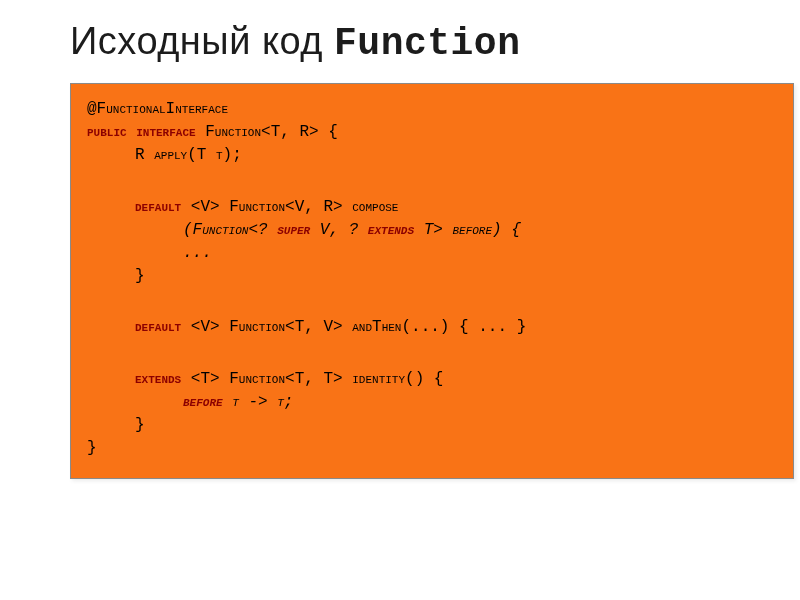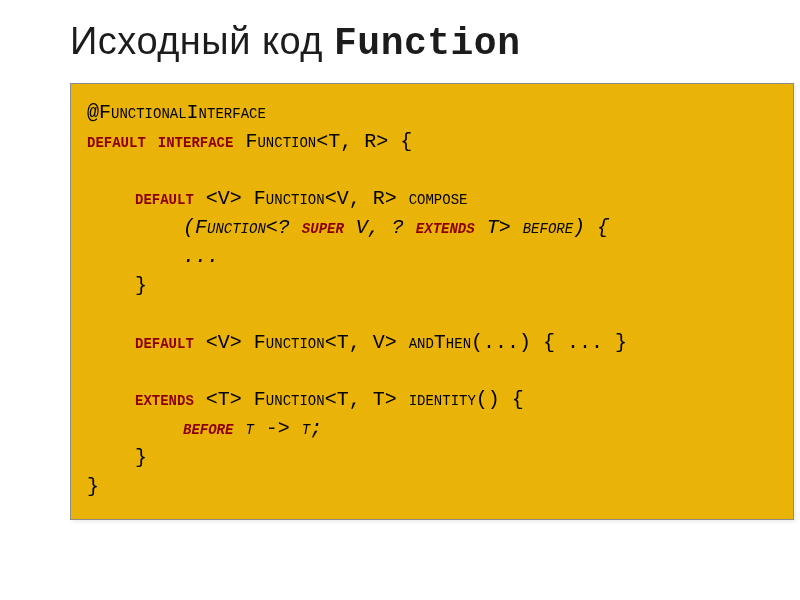--- a/index.html
+++ b/index.html
@@ -17,24 +17,24 @@
     color: #1c1c1c;
     margin-bottom: 18px;
     letter-spacing: 0.5px;
   }
   .title .mono {
     font-family: "Courier New", Courier, monospace;
     font-weight: bold;
   }
   .codebox {
     border: 1px solid #8a8a8a;
-    background: #eab308;
+    background: #f97316;
     padding: 14px 16px 18px 16px;
     font-family: "Courier New", Courier, monospace;
-    font-size: 20px;
+    font-size: 16px;
     line-height: 1.45;
     color: #000;
     box-shadow: 2px 2px 4px rgba(0,0,0,0.08);
   }
   .ind1 { padding-left: 48px; display: block; }
   .ind2 { padding-left: 96px; display: block; font-style: italic; }
   .kw { color: #8b0000; font-weight: bold; font-variant: small-caps; }
   .sc { font-variant: small-caps; }
   .blank { height: 28px; }
 </style>
@@ -42,21 +42,22 @@
 <body>
 
 <div class="slide">
 
   <h1 class="title">
     <span>Исходный код </span><span class="mono">Function</span>
   </h1>
 
   <div class="codebox">
     <div><span class="sc">@FunctionalInterface</span></div>
-    <div><span class="kw">default interface</span><span class="sc"> Function&lt;T, R&gt; {</span></div>
+    <div><span class="kw">public interface</span><span class="sc"> Function&lt;T, R&gt; {</span></div>
+    <div class="ind1"><span class="sc">R apply(T t);</span></div>
     <div class="blank"></div>
     <div class="ind1"><span class="kw">default</span><span class="sc"> &lt;V&gt; Function&lt;V, R&gt; compose</span></div>
     <div class="ind2"><span class="sc">(Function&lt;? </span><span class="kw">super</span><span class="sc"> V, ? </span><span class="kw">extends</span><span class="sc"> T&gt; before) {</span></div>
     <div class="ind2"><span>...</span></div>
     <div class="ind1"><span>}</span></div>
     <div class="blank"></div>
     <div class="ind1"><span class="kw">default</span><span class="sc"> &lt;V&gt; Function&lt;T, V&gt; andThen(...) { ... }</span></div>
     <div class="blank"></div>
     <div class="ind1"><span class="kw">extends</span><span class="sc"> &lt;T&gt; Function&lt;T, T&gt; identity() {</span></div>
     <div class="ind2"><span class="kw">before</span><span class="sc"> t -&gt; t;</span></div>

